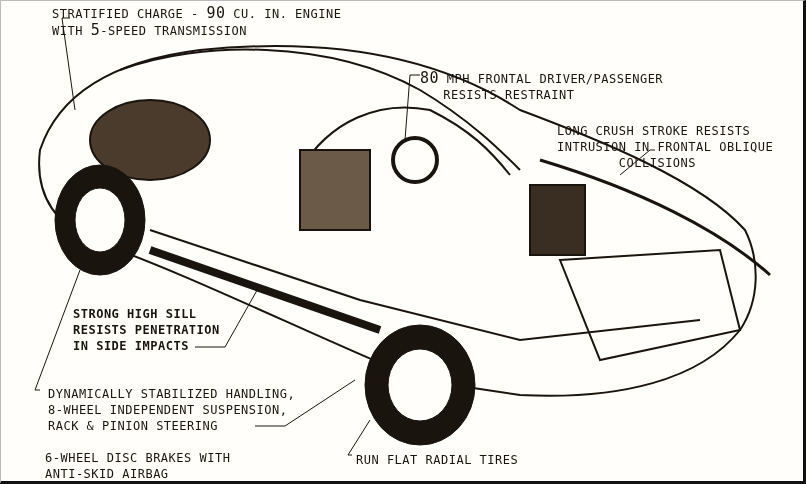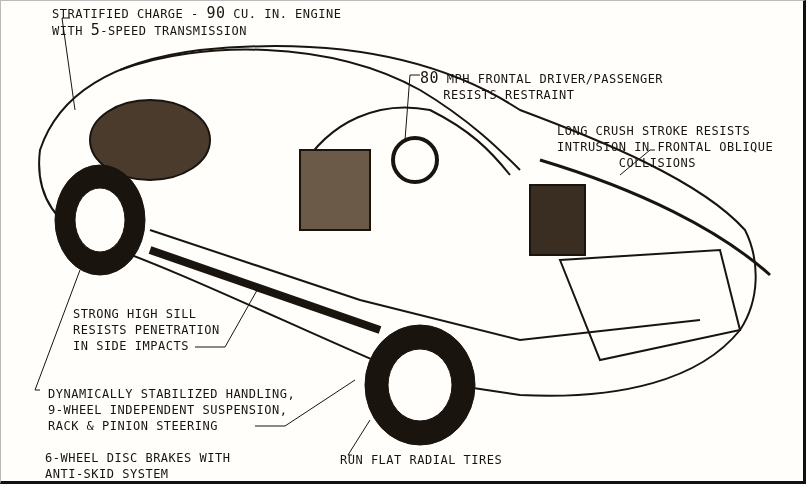--- a/index.html
+++ b/index.html
@@ -51,24 +51,24 @@
 <div class="label" style="left:52px;top:5px;"><span>STRATIFIED CHARGE - </span><span class="big">90</span><span> CU. IN. ENGINE</span>
 <span>WITH </span><span class="big">5</span><span>-SPEED TRANSMISSION</span></div>
 
 <div class="label" style="left:420px;top:70px;"><span class="big">80</span><span> MPH FRONTAL DRIVER/PASSENGER</span>
    <span>RESISTS RESTRAINT</span></div>
 
 <div class="label" style="left:557px;top:107px;margin-top:16px;"><span>LONG CRUSH STROKE RESISTS</span>
 <span>INTRUSION IN FRONTAL OBLIQUE</span>
         <span>COLLISIONS</span></div>
 
-<div class="label" style="left:73px;top:306px;"><span>STRONG HIGH SILL</span>
+<div class="label" style="left:73px;top:306px;font-weight:bold;"><span>STRONG HIGH SILL</span>
 <span>RESISTS PENETRATION</span>
 <span>IN SIDE IMPACTS</span></div>
 
 <div class="label" style="left:48px;top:386px;"><span>DYNAMICALLY STABILIZED HANDLING,</span>
-<span>9-WHEEL INDEPENDENT SUSPENSION,</span>
+<span>8-WHEEL INDEPENDENT SUSPENSION,</span>
 <span>RACK &amp; PINION STEERING</span></div>
 
 <div class="label" style="left:45px;top:450px;"><span>6-WHEEL DISC BRAKES WITH</span>
-<span>ANTI-SKID SYSTEM</span></div>
+<span>ANTI-SKID AIRBAG</span></div>
 
-<div class="label" style="left:340px;top:452px;"><span>RUN FLAT RADIAL TIRES</span></div>
+<div class="label" style="left:356px;top:452px;"><span>RUN FLAT RADIAL TIRES</span></div>
 
 </body></html>

